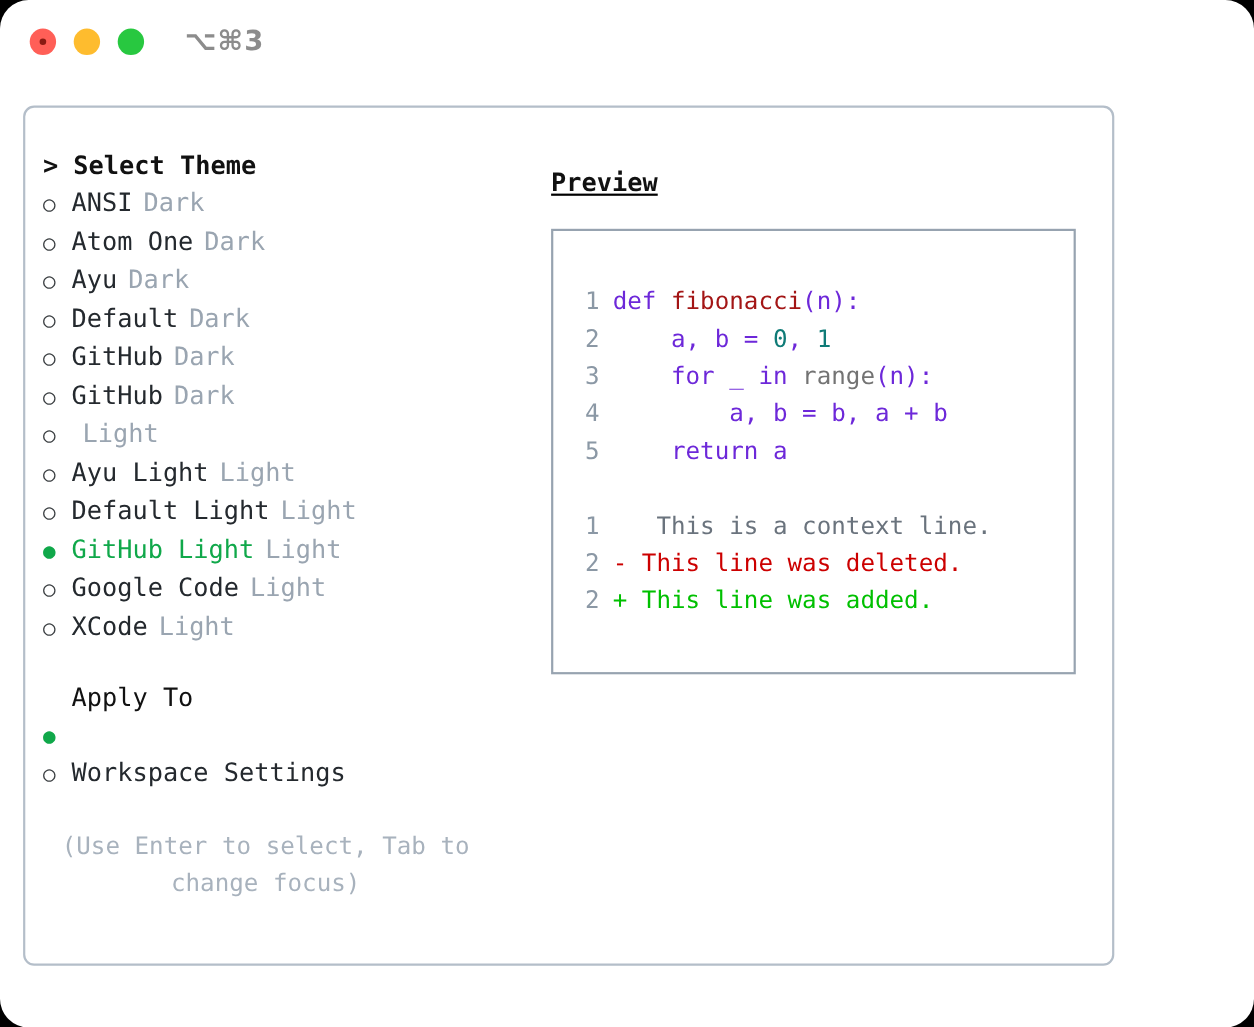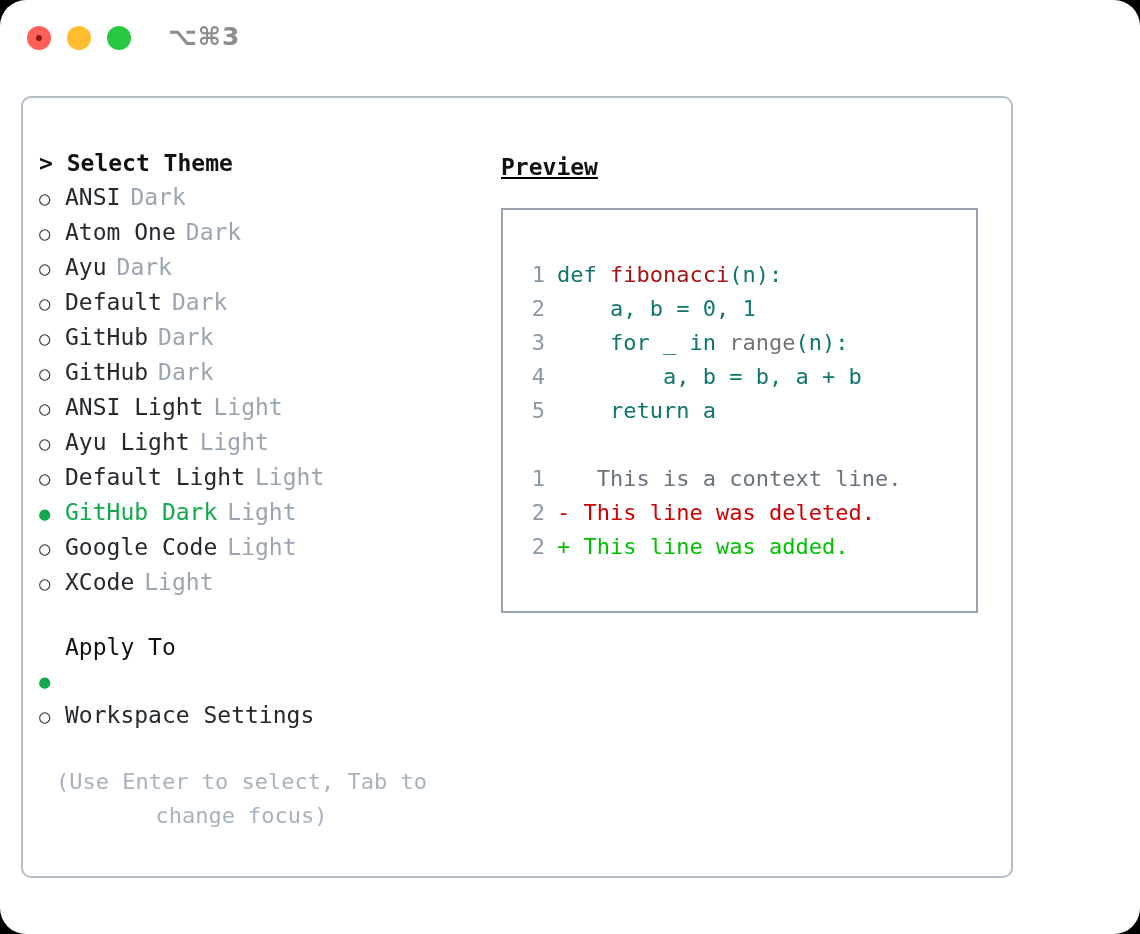--- a/index.html
+++ b/index.html
@@ -81,21 +81,21 @@
     border: 2px solid #b4bec9;
     border-radius: 10px;
     box-sizing: border-box;
     background: #ffffff;
   }
 
   
   .left-col {
     position: absolute;
     left: 16px;
-    top: 48px;
+    top: 36px;
     width: 440px;
   }
   .list-head {
     font-size: 23px;
     font-weight: bold;
     color: #111111;
     line-height: 34px;
     white-space: pre;
   }
   .row {
@@ -171,21 +171,21 @@
     white-space: pre;
   }
   .code-line { display: flex; }
   .lnum {
     width: 26px;
     flex: 0 0 26px;
     text-align: right;
     color: #8b98a5;
     margin-right: 12px;
   }
-  .ctext { color: #0f766e; }
+  .ctext { color: #6d28d9; }
   .spacer { height: 34px; }
 
   .tok-fn  { color: #a31515; }
   .tok-num { color: #0f7b77; }
   .tok-call{ color: #737373; text-align: right; }
 
   .diff-ctx { color: #6a737d; }
   .diff-del { color: #cc0000; }
   .diff-add { color: #00c000; }
 </style>
@@ -207,24 +207,24 @@
 
     <div class="left-col">
       <div class="list-head">&gt; Select Theme</div>
       <div id="theme-list">
           <div class="row"><span class="marker">○</span><span class="row-label">ANSI</span><span class="row-suffix">Dark</span></div>
           <div class="row"><span class="marker">○</span><span class="row-label">Atom One</span><span class="row-suffix">Dark</span></div>
           <div class="row"><span class="marker">○</span><span class="row-label">Ayu</span><span class="row-suffix">Dark</span></div>
           <div class="row"><span class="marker">○</span><span class="row-label">Default</span><span class="row-suffix">Dark</span></div>
           <div class="row"><span class="marker">○</span><span class="row-label">GitHub</span><span class="row-suffix">Dark</span></div>
           <div class="row"><span class="marker">○</span><span class="row-label">GitHub</span><span class="row-suffix">Dark</span></div>
-          <div class="row"><span class="marker">○</span><span class="row-label">ANSI Light</span><span class="row-suffix">Light</span></div>
+          <div class="row"><span class="marker">○</span><span class="row-suffix">Light</span></div>
           <div class="row"><span class="marker">○</span><span class="row-label">Ayu Light</span><span class="row-suffix">Light</span></div>
           <div class="row"><span class="marker">○</span><span class="row-label">Default Light</span><span class="row-suffix">Light</span></div>
-          <div class="row selected"><span class="marker">●</span><span class="row-label">GitHub Dark</span><span class="row-suffix">Light</span></div>
+          <div class="row selected"><span class="marker">●</span><span class="row-label">GitHub Light</span><span class="row-suffix">Light</span></div>
           <div class="row"><span class="marker">○</span><span class="row-label">Google Code</span><span class="row-suffix">Light</span></div>
           <div class="row"><span class="marker">○</span><span class="row-label">XCode</span><span class="row-suffix">Light</span></div>
         </div>
 
       <div class="section-head">Apply To</div>
       <div id="apply-list">
           <div class="row selected"><span class="marker">●</span></div>
           <div class="row"><span class="marker">○</span><span class="row-label">Workspace Settings</span></div>
         </div>
 

